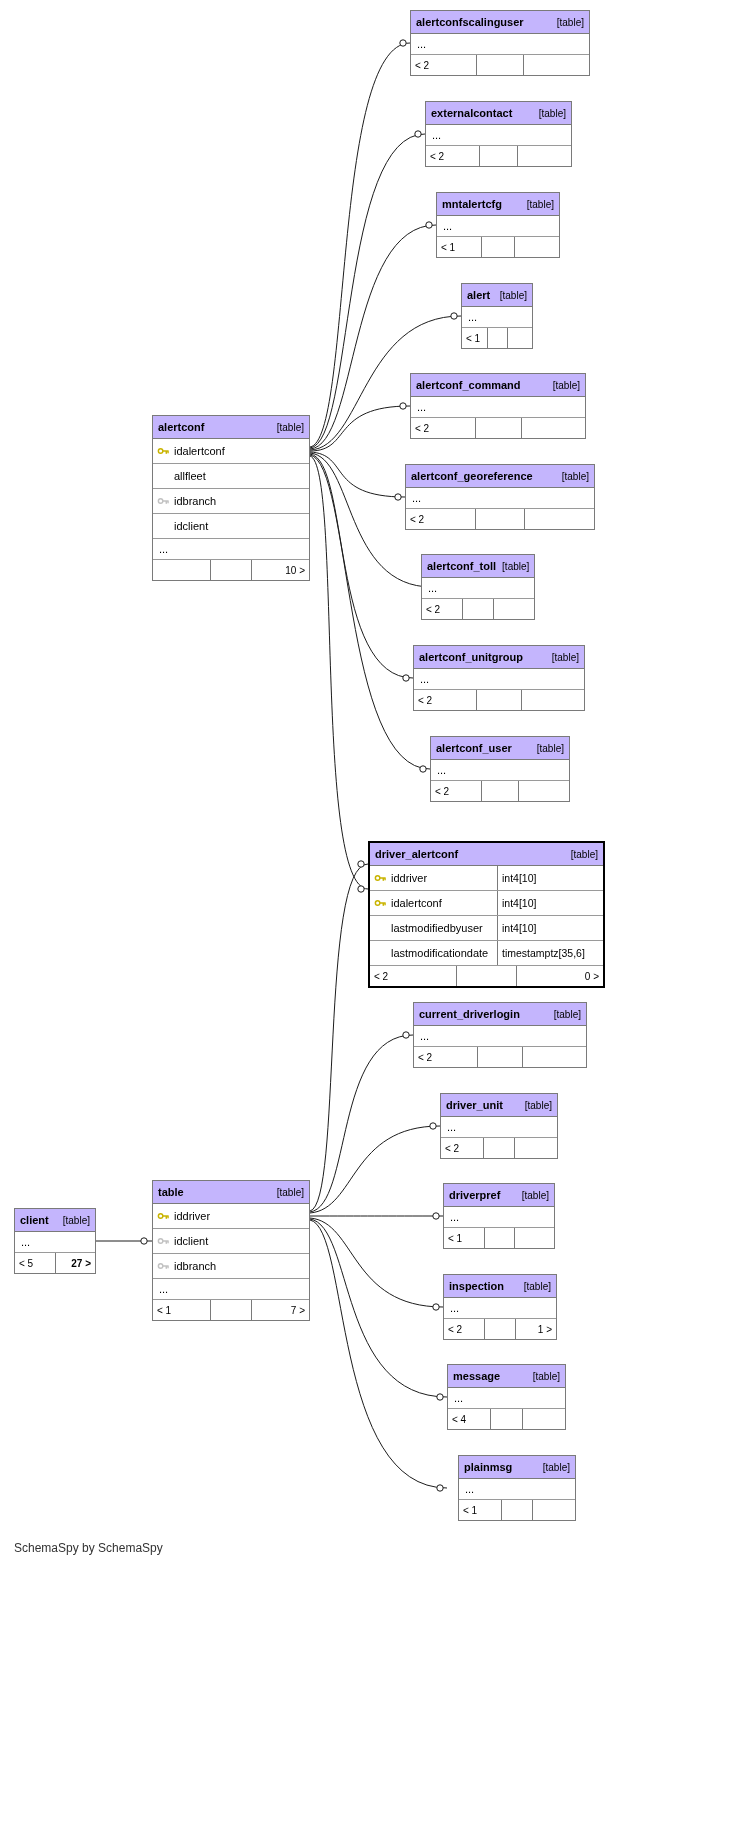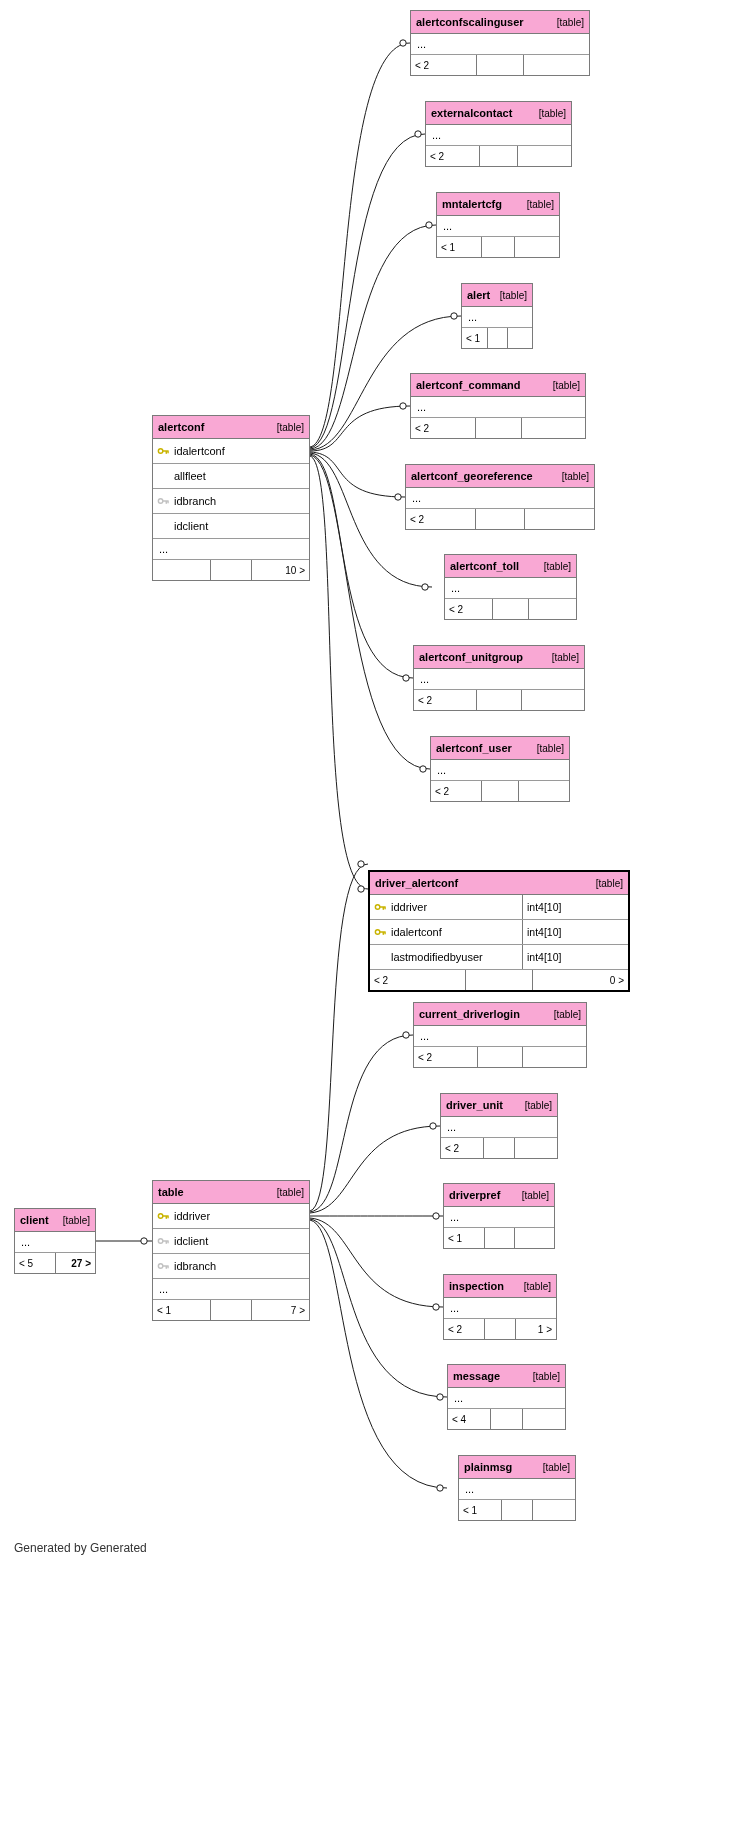--- a/index.html
+++ b/index.html
@@ -3,21 +3,21 @@
 <meta charset="utf-8">
 <style>
   * { margin:0; padding:0; box-sizing:border-box; }
   html,body { background:#ffffff; }
   body { font-family:"Liberation Sans", sans-serif; color:#000; }
   .diagram { position:relative; width:753px; height:1821px; background:#fff; overflow:hidden; }
   .edges { position:absolute; left:0; top:0; }
   .tbl { position:absolute; background:#fff; border:1px solid #7a7a7a; font-size:11px; }
   .tbl.selected { border:2px solid #000; }
   .hdr { display:flex; align-items:center; justify-content:space-between; gap:6px;
-         height:23px; padding:0 5px; background:#f9a8d4; border-bottom:1px solid #7a7a7a;
+         height:23px; padding:0 5px; background:#c4b5fd; border-bottom:1px solid #7a7a7a;
          overflow:hidden;text-align:center; }
   .ttl { font-weight:bold; font-size:11px; white-space:nowrap; }
   .tag { font-size:10px; white-space:nowrap; }
   .row { display:flex; align-items:stretch; border-bottom:1px solid #9a9a9a; }
   .colrow { height:25px; }
   .dots { height:21px; }
   .cell-name { flex:1; display:flex; align-items:center; padding-left:21px;
                position:relative; white-space:nowrap; overflow:hidden; }
   .dots .cell-name { padding-left:6px; }
   .cell-type { width:106px; border-left:1px solid #7a7a7a; display:flex; align-items:center;
@@ -165,21 +165,21 @@
     <div class="row dots">
       <span class="cell-name">...</span>
     </div>
     <div class="ftr">
       <span class="fcell">&lt; 2</span>
       <span class="fcell"></span>
       <span class="fcell"></span>
     </div>
   </div>
 
-  <div class="tbl" style="left:444px;top:554px;width:133px">
+  <div class="tbl" style="left:421px;top:554px;width:114px">
     <div class="hdr">
       <span class="ttl">alertconf_toll</span>
       <span class="tag">[table]</span>
     </div>
     <div class="row dots">
       <span class="cell-name">...</span>
     </div>
     <div class="ftr">
       <span class="fcell">&lt; 2</span>
       <span class="fcell"></span>
@@ -210,21 +210,21 @@
     <div class="row dots">
       <span class="cell-name">...</span>
     </div>
     <div class="ftr">
       <span class="fcell">&lt; 2</span>
       <span class="fcell"></span>
       <span class="fcell"></span>
     </div>
   </div>
 
-  <div class="tbl selected" style="left:368px;top:870px;width:262px">
+  <div class="tbl selected" style="left:368px;top:841px;width:237px">
     <div class="hdr">
       <span class="ttl">driver_alertconf</span>
       <span class="tag">[table]</span>
     </div>
     <div class="row colrow">
       <span class="cell-name">
         <span class="key pk">
           <svg viewBox="0 0 14 14" width="12" height="12">
               <g fill="none" stroke="currentColor" stroke-width="1.7" stroke-linecap="round">
                 <circle cx="4.2" cy="7" r="2.6"></circle>
@@ -248,20 +248,26 @@
         </span>
         <span>idalertconf</span>
       </span>
       <span class="cell-type">int4[10]</span>
     </div>
     <div class="row colrow">
       <span class="cell-name">
         <span>lastmodifiedbyuser</span>
       </span>
       <span class="cell-type">int4[10]</span>
+    </div>
+    <div class="row colrow">
+      <span class="cell-name">
+        <span>lastmodificationdate</span>
+      </span>
+      <span class="cell-type">timestamptz[35,6]</span>
     </div>
     <div class="ftr">
       <span class="fcell">&lt; 2</span>
       <span class="fcell"></span>
       <span class="fcell">0 &gt;</span>
     </div>
   </div>
 
   <div class="tbl" style="left:413px;top:1002px;width:174px">
     <div class="hdr">
@@ -465,15 +471,15 @@
     </div>
     <div class="row dots">
       <span class="cell-name">...</span>
     </div>
     <div class="ftr f2">
       <span class="fcell">&lt; 5</span>
       <span class="fcell">27 &gt;</span>
     </div>
   </div>
 
-  <div class="credit">Generated by Generated</div>
+  <div class="credit">SchemaSpy by SchemaSpy</div>
 
 </div>
 
 </body></html>

